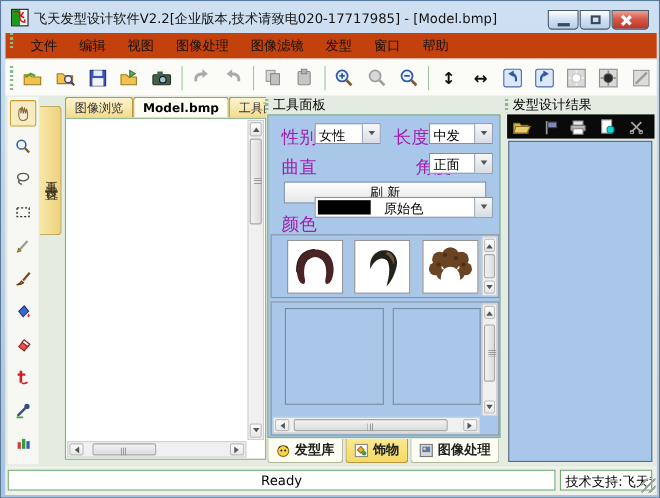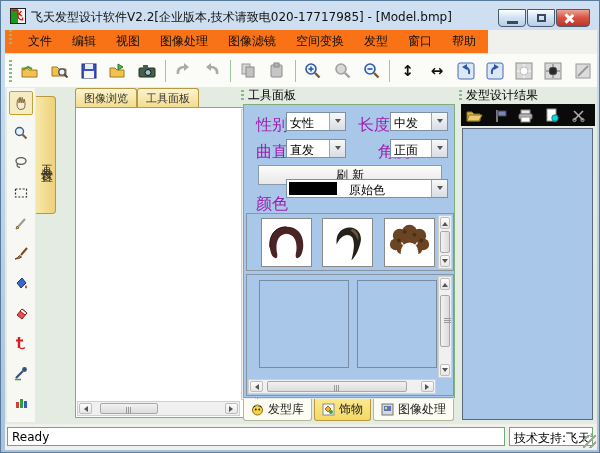--- a/index.html
+++ b/index.html
@@ -16,40 +16,40 @@
   .winbtn.max { left:526px; width:28px; }
   .winbtn.close { left:555px; width:34px; background:linear-gradient(#eda393,#d65848 45%,#c13325); }
   .glyph-min { position:absolute; left:8px; top:11px; width:11px; height:3px; background:#3a4a5a; }
   .glyph-max { position:absolute; left:9px; top:4px; width:9px; height:8px; border:2px solid #3a4a5a; }
   .glyph-x1,.glyph-x2 { position:absolute; left:11px; top:3px; width:2.5px; height:11px; background:#fff; }
   .glyph-x1 { transform:rotate(45deg);} .glyph-x2 { transform:rotate(-45deg);}
 
   
   .client { left:4px; top:29px; width:592px; height:420px; background:#f0f0ec; }
   .dots { width:3px; background:repeating-linear-gradient(to bottom,#8aba8a 0 2px,transparent 2px 4px); }
-  .menubar { left:0; top:0; width:483px; height:24px; background:#f97316; border-bottom:1px solid #e0e4dc; display:flex; }
+  .menubar { left:0; top:0; width:592px; height:24px; background:#c2410c; border-bottom:1px solid #e0e4dc; display:flex; }
   .menubar .dots { height:16px; margin:0 6px 0 4px; }
   .menu-item { font-size:12px; color:#111; padding:3px 10px; }
   .toolbar { left:0; top:24px; width:592px; height:33px; background:#fbfbf8; display:flex; align-items:center; }
   .toolbar .dots { height:22px; margin:0 4px 0 4px; }
   .tbtn { width:26px; height:24px; display:flex; align-items:center; justify-content:center; margin:0 2px; }
   .sep { width:1px; height:22px; background:#9cc89c; margin:0 3px; }
   .uarrow { font-size:15px; font-weight:bold; color:#111; }
 
   
   .main { left:0; top:57px; width:592px; height:337px; background:#e4ece1; }
 
   
   .toolstrip { left:2px; top:1px; width:28px; height:334px; background:#f7f7f3; }
   .tool { width:24px; height:24px; margin:3px auto 6px auto; display:flex; align-items:center; justify-content:center; }
   .tool.selected { border:1px solid #c8a030; background:#f5ecc4; border-radius:2px; }
   .side-tab { left:31px; top:9px; width:20px; height:118px; background:linear-gradient(90deg,#f7e7a8,#eed27c); border:1px solid #b89840; border-left:none; border-radius:0 4px 4px 0; writing-mode:vertical-rl; text-align:center; font-size:12px; color:#3a3220; letter-spacing:2px; padding-top:8px; }
 
   
-  .canvas-group { left:70px; top:1px; width:183px; height:362px;text-decoration:underline; }
+  .canvas-group { left:54px; top:1px; width:183px; height:362px;text-decoration:underline; }
   .doc-tabs { position:absolute; left:0; top:0; width:183px; height:19px; display:flex; overflow:hidden; }
   .doc-tab { height:19px; font-size:11px; display:flex; align-items:center; justify-content:center; padding:0 8px; white-space:nowrap; border:1px solid #b89840; border-bottom:none; border-radius:3px 3px 0 0; background:linear-gradient(#fdf3cf,#f2dc8e); color:#333; }
   .doc-tab.active { background:#fffef2; font-weight:bold; color:#000; }
   .canvas-body { position:absolute; left:0; top:19px; width:183px; height:311px; border:1px solid #7fae7f; background:#fff; }
   .vsb { position:absolute; background:#f0f0f0; border:1px solid #d0d0d0; }
   .hsb { position:absolute; background:#f0f0f0; border:1px solid #d0d0d0; }
   .sb-btn { position:absolute; background:linear-gradient(#fdfdfd,#e6e6e6); border:1px solid #bdbdbd; border-radius:2px; display:flex; align-items:center; justify-content:center; }
   .sb-thumb { position:absolute; background:linear-gradient(90deg,#f2f2f2,#dcdcdc); border:1px solid #a8a8a8; border-radius:2px; }
   .sb-thumb.h { background:linear-gradient(#f2f2f2,#dcdcdc); }
   .grip-v { position:absolute; left:3px; top:50%; margin-top:-3px; width:7px; height:6px; background:repeating-linear-gradient(to bottom,#9a9a9a 0 1px,transparent 1px 2px); }
@@ -69,21 +69,21 @@
   .combo { position:absolute; height:19px; background:#fff; border:1px solid #7d90a8; display:flex; }
   .combo .val { flex:1; font-size:12px; padding:2px 3px; color:#000; white-space:nowrap; overflow:hidden; }
   .combo .cbtn { width:16px; background:linear-gradient(#f8f8f8,#d8dde4); border-left:1px solid #98a8b8; display:flex; align-items:center; justify-content:center; }
   .btn-refresh { position:absolute; background:linear-gradient(#fcfcfc,#e8e8e8); border:1px solid #8a9aa8; font-size:12px; color:#000; display:flex; align-items:center; justify-content:center;text-decoration:underline; }
   .swatch { width:48px; margin:2px 0 2px 2px; }
   .thumb-sec { position:absolute; left:2px; top:108px; width:208px; height:58px; border:1px solid #8694a4; background:#a9c7e9; }
   .thumb { position:absolute; top:4px; width:51px; height:49px; background:#fff; border:1px solid #8a8a8a; }
   .lower-sec { position:absolute; left:2px; top:169px; width:208px; height:122px; border:1px solid #8694a4; background:#a9c7e9; }
   .blue-box { position:absolute; top:5px; height:88px; background:#a9c7e9; border:1px solid #7a8aa0; }
   .bottom-tabs { position:absolute; left:2px; top:312px; height:22px; display:flex; }
-  .btab { height:22px; display:flex; align-items:center; font-size:12px; color:#222; border:1px solid #b0b89c; border-top:none; border-radius:0 0 3px 3px; padding:0 7px; background:#fcfcf2; margin-right:2px; }
+  .btab { height:22px; display:flex; align-items:center; font-size:12px; color:#222; border:1px solid #b0b89c; border-top:none; border-radius:0 0 3px 3px; padding:0 7px; background:#fcfcf2; margin-right:2px;font-weight:bold; }
   .btab.hl { background:linear-gradient(#fbe98e,#f5d964); border-color:#b89840; }
   .btab .ticon { margin-right:4px; display:flex; }
 
   
   .right-panel { left:454px; top:0; width:138px; height:337px; }
   .rp-toolbar { position:absolute; left:2px; top:17px; width:134px; height:22px; background:#0a0a0a; display:flex; align-items:center; }
   .rp-toolbar .tbtn { width:24px; height:18px; margin:0 1px; }
   .rp-content { position:absolute; left:3px; top:41px; width:131px; height:292px; background:#a9c7e9; border:1px solid #5a6a7a; }
 
   
@@ -114,21 +114,20 @@
 
   <div class="abs client">
 
     <div class="abs menubar">
       <div class="dots"></div>
       <span class="menu-item">文件</span>
       <span class="menu-item">编辑</span>
       <span class="menu-item">视图</span>
       <span class="menu-item">图像处理</span>
       <span class="menu-item">图像滤镜</span>
-      <span class="menu-item">空间变换</span>
       <span class="menu-item">发型</span>
       <span class="menu-item">窗口</span>
       <span class="menu-item">帮助</span>
     </div>
 
     <div class="abs toolbar">
       <div class="dots"></div>
       <div class="tbtn">
           <svg width="20" height="20">
             <path d="M2,7 L2,16 L17,16 L17,9 L9,9 L7,7 Z" fill="#f2c14e" stroke="#a07820"></path>
@@ -333,20 +332,21 @@
               <rect x="11" y="6" width="3" height="7" fill="#3858c8"></rect>
             </svg>
           </div>
       </div>
 
       <div class="abs side-tab">工具设置</div>
 
       <div class="abs canvas-group">
         <div class="doc-tabs">
           <div class="doc-tab">图像浏览</div>
+          <div class="doc-tab active">Model.bmp</div>
           <div class="doc-tab">工具面板</div>
         </div>
         <div class="canvas-body">
 
           <div class="vsb" style="right:1px; top:1px; bottom:17px; width:15px;">
             <div class="sb-btn" style="left:1px; right:1px; top:1px; height:13px;">
                 <div class="tri-up"></div>
               </div>
             <div class="sb-thumb" style="left:1px; right:1px; top:16px; height:78px;">
                 <div class="grip-v"></div>
@@ -384,26 +384,20 @@
               </span>
           </div>
           <span class="fld-label" style="left:114px; top:10px;">长度</span>
           <div class="combo" style="left:146px; top:7px; width:58px;">
             <span class="val">中发</span>
             <span class="cbtn">
                 <span class="tri-down"></span>
               </span>
           </div>
           <span class="fld-label" style="left:12px; top:37px;">曲直</span>
-          <div class="combo" style="left:42px; top:34px; width:60px;">
-            <span class="val">直发</span>
-            <span class="cbtn">
-                <span class="tri-down"></span>
-              </span>
-          </div>
           <span class="fld-label" style="left:116px; top:37px;margin-left:18px;">角度</span>
           <div class="combo" style="left:146px; top:34px; width:58px;">
             <span class="val">正面</span>
             <span class="cbtn">
                 <span class="tri-down"></span>
               </span>
           </div>
           <div class="btn-refresh" style="left:14px; top:60px; width:184px; height:20px;">刷 新</div>
           <span class="fld-label" style="left:12px; top:89px;">颜色</span>
           <div class="combo" style="left:42px; top:74px; width:162px;">
@@ -560,19 +554,19 @@
                 <circle cx="3.5" cy="12" r="1.6" fill="none" stroke="#aaa"></circle>
                 <circle cx="11.5" cy="12" r="1.6" fill="none" stroke="#aaa"></circle>
               </svg>
             </div>
         </div>
         <div class="rp-content"></div>
       </div>
     </div>
 
     <div class="abs statusbar">
-      <div class="status-box" style="left:2px; width:498px;">Ready</div>
+      <div class="status-box" style="left:2px; width:498px;text-align:center;">Ready</div>
       <div class="status-box" style="left:504px; width:84px;">技术支持:飞天科技</div>
       <div class="grip"></div>
     </div>
 
   </div>
 </div>
 
 </body></html>

